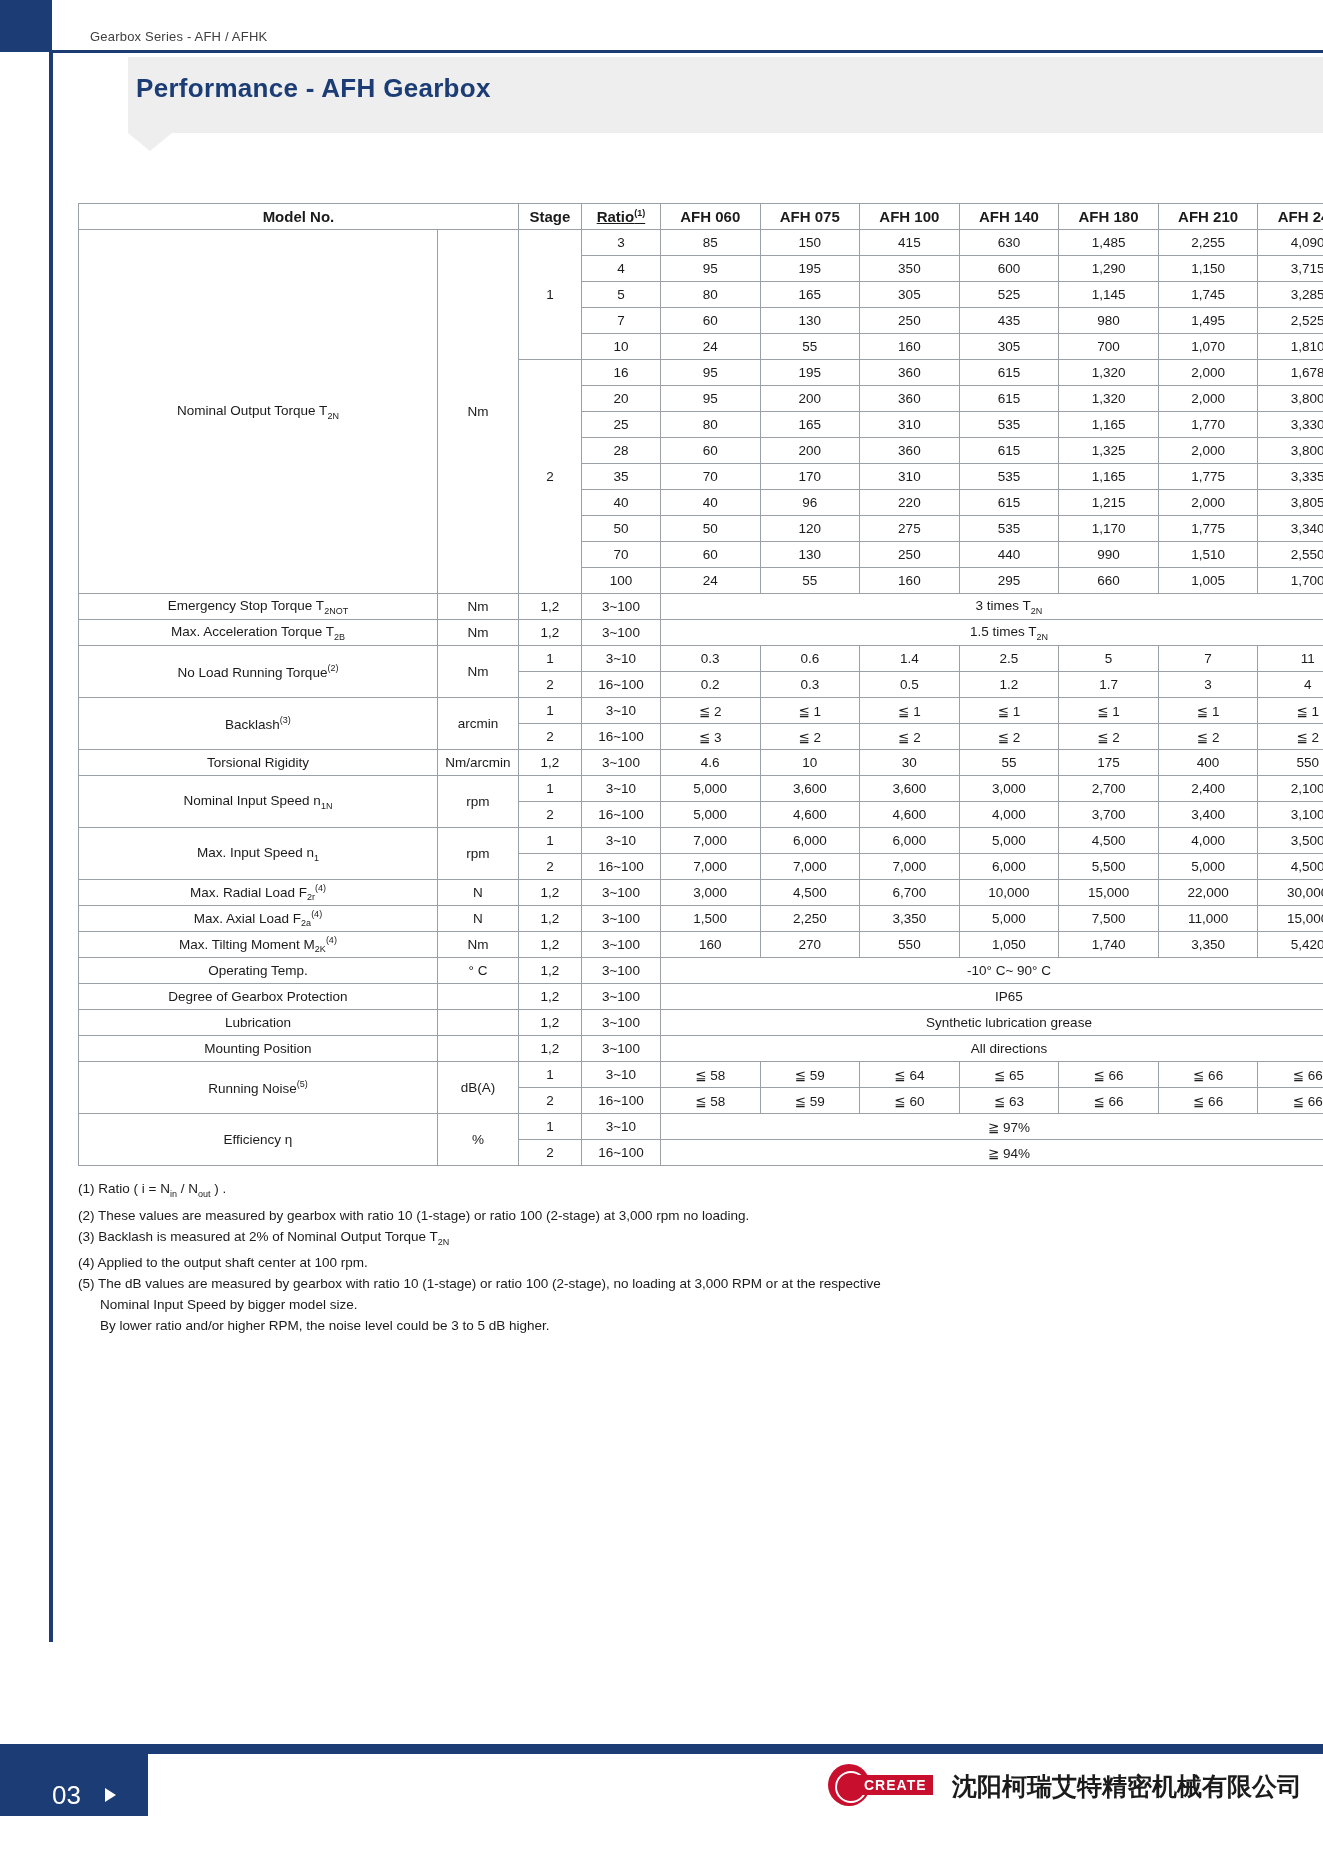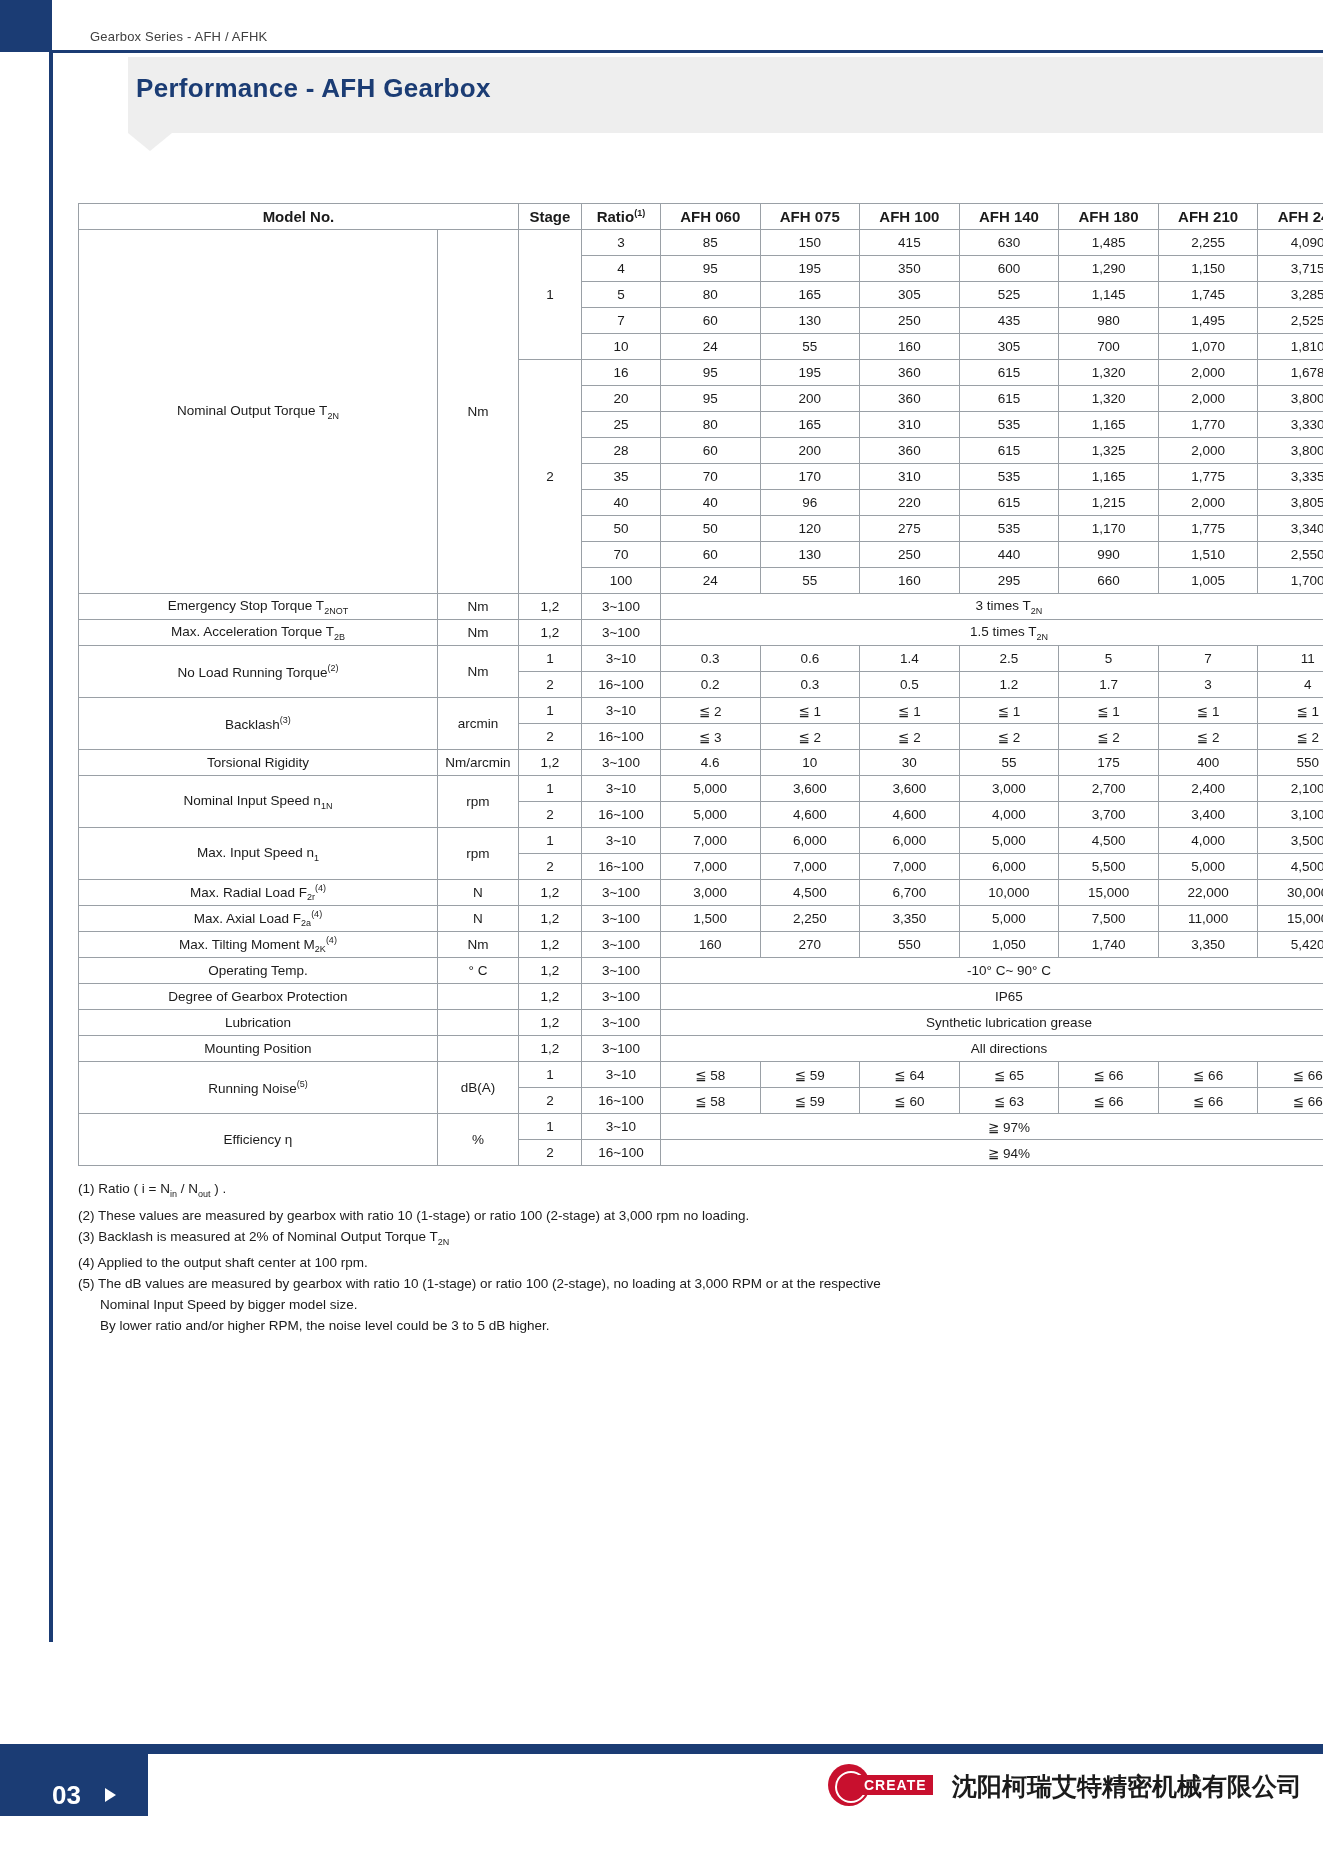--- a/index.html
+++ b/index.html
@@ -29,36 +29,36 @@
   .tablewrap{position:absolute;left:78px;top:203px;width:1163px;}
   table.spec{border-collapse:collapse;width:1280px;font-size:13.5px;color:#1b1b1b;}
   table.spec td, table.spec th{
     border:1px solid #9aa0a6;padding:0;height:25px;text-align:center;vertical-align:middle;
     font-weight:normal;
   }
   table.spec th{background:#ffffff;font-weight:bold;font-size:15px;}
   td.lbl{text-align:left;padding-left:8px;font-size:13.5px;}
   .hdr-model{font-size:19px;font-weight:bold;}
   .hdr-stage{font-size:15px;font-weight:bold;}
-  .hdr-ratio{font-size:15px;font-weight:bold;}
+  .hdr-ratio{font-size:15px;font-weight:bold;text-decoration:underline;}
   .hdr-model-col{font-size:15px;font-weight:bold;}
   sub{font-size:9px;}
   sup{font-size:9px;}
   .merge-txt{font-size:13.5px;}
 
   
   .notes{position:absolute;left:78px;top:1178px;width:1140px;font-size:13.5px;line-height:21px;color:#1b1b1b;}
   .notes div{white-space:pre-wrap;}
   .notes .indent{padding-left:22px;}
 
   
   .footer{position:absolute;left:0;top:1744px;width:1323px;height:127px;}
   .footer .bluebar{position:absolute;left:0;top:0;width:1323px;height:10px;background:#1b3c74;}
   .footer .pageblock{position:absolute;left:0;top:10px;width:148px;height:62px;background:#1b3c74;}
-  .footer .pagenum{position:absolute;left:52px;top:26px;color:#ffffff;font-size:26px;font-weight:bold;}
+  .footer .pagenum{position:absolute;left:52px;top:26px;color:#ffffff;font-size:26px;font-weight:normal;}
   .footer .arrow{position:absolute;left:105px;top:34px;width:0;height:0;
     border-left:11px solid #ffffff;border-top:7px solid transparent;border-bottom:7px solid transparent;}
   .footer .logo{position:absolute;left:828px;top:18px;width:110px;height:46px;}
   .footer .logo .gear{position:absolute;left:0;top:2px;width:42px;height:42px;border-radius:50%;background:#c8102e;}
   .footer .logo .gear .inner{position:absolute;left:7px;top:7px;width:28px;height:28px;border-radius:50%;
     background:#c8102e;border:2px solid #ffffff;}
   .footer .logo .wordmark{position:absolute;left:30px;top:13px;color:#ffffff;font-size:14px;font-weight:bold;
     background:#c8102e;padding:2px 6px;letter-spacing:1px;}
   .footer .cname{position:absolute;left:952px;top:26px;font-size:25px;font-weight:bold;color:#1b1b1b;
     font-family:"DejaVu Sans", sans-serif;}

